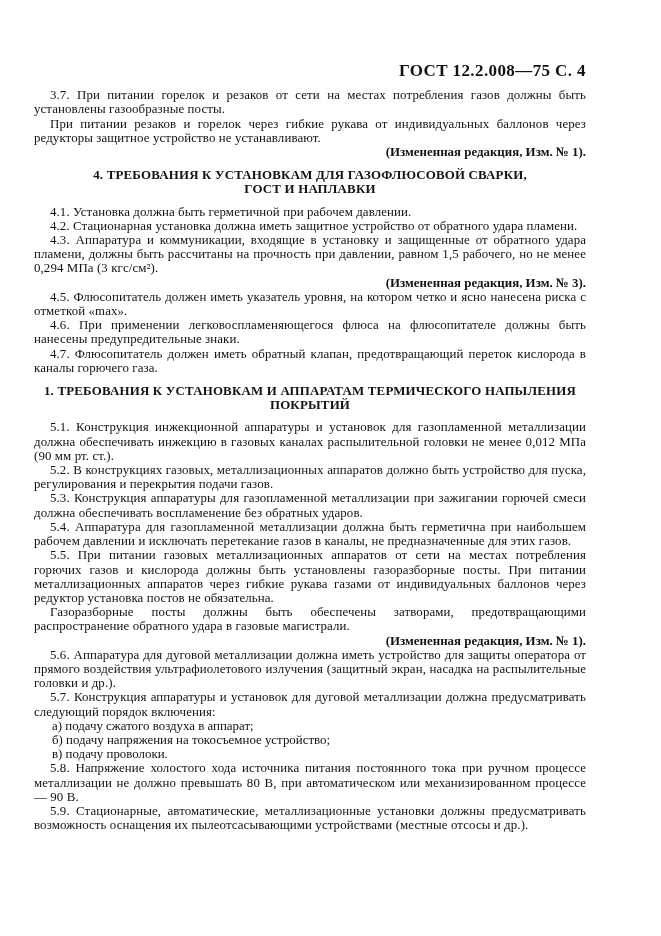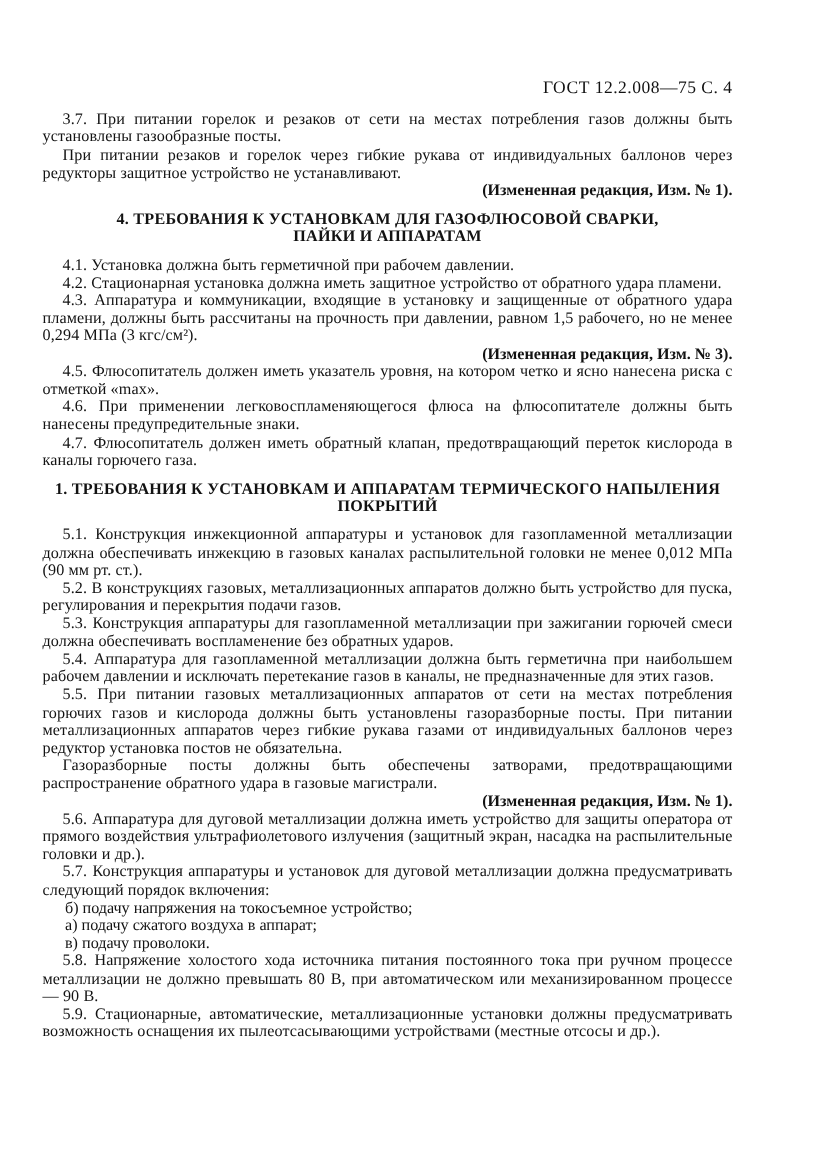--- a/index.html
+++ b/index.html
@@ -18,24 +18,24 @@
   }
   .page {
     box-sizing: border-box;
     width: 661px;
     height: 936px;
     padding: 64px 75px 0 34px;
     background: #ffffff;
   }
   .running-header {
     text-align: right;
-    font-weight: normal;
+    font-weight: bold;
     letter-spacing: 0.4px;
     margin: 0 0 10px 0;
-    font-size: 14px;
+    font-size: 17px;
   }
   .para {
     margin: 0;
     text-indent: 16px;
     text-align: justify;
     letter-spacing: 0.1px;
   }
   .amendment {
     margin: 0;
     text-indent: 16px;
@@ -63,21 +63,21 @@
 <div class="page">
 
   <div class="running-header">ГОСТ 12.2.008—75 С. 4</div>
 
   <p class="para">3.7. При питании горелок и резаков от сети на местах потребления газов должны быть установлены газообразные посты.</p>
   <p class="para">При питании резаков и горелок через гибкие рукава от индивидуальных баллонов через редукторы защитное устройство не устанавливают.</p>
   <p class="amendment">(Измененная редакция, Изм. № 1).</p>
 
   <div class="section-title">
     <div class="title-line">4. ТРЕБОВАНИЯ К УСТАНОВКАМ ДЛЯ ГАЗОФЛЮСОВОЙ СВАРКИ,</div>
-    <div class="title-line">ПАЙКИ И АППАРАТАМ</div>
+    <div class="title-line">ГОСТ И НАПЛАВКИ</div>
   </div>
 
   <p class="para">4.1. Установка должна быть герметичной при рабочем давлении.</p>
   <p class="para">4.2. Стационарная установка должна иметь защитное устройство от обратного удара пламени.</p>
   <p class="para">4.3. Аппаратура и коммуникации, входящие в установку и защищенные от обратного удара пламени, должны быть рассчитаны на прочность при давлении, равном 1,5 рабочего, но не менее 0,294 МПа (3 кгс/см²).</p>
   <p class="amendment">(Измененная редакция, Изм. № 3).</p>
   <p class="para">4.5. Флюсопитатель должен иметь указатель уровня, на котором четко и ясно нанесена риска с отметкой «max».</p>
   <p class="para">4.6. При применении легковоспламеняющегося флюса на флюсопитателе должны быть нанесены предупредительные знаки.</p>
   <p class="para">4.7. Флюсопитатель должен иметь обратный клапан, предотвращающий переток кислорода в каналы горючего газа.</p>
 
@@ -88,19 +88,19 @@
 
   <p class="para">5.1. Конструкция инжекционной аппаратуры и установок для газопламенной металлизации должна обеспечивать инжекцию в газовых каналах распылительной головки не менее 0,012 МПа (90 мм рт. ст.).</p>
   <p class="para">5.2. В конструкциях газовых, металлизационных аппаратов должно быть устройство для пуска, регулирования и перекрытия подачи газов.</p>
   <p class="para">5.3. Конструкция аппаратуры для газопламенной металлизации при зажигании горючей смеси должна обеспечивать воспламенение без обратных ударов.</p>
   <p class="para">5.4. Аппаратура для газопламенной металлизации должна быть герметична при наибольшем рабочем давлении и исключать перетекание газов в каналы, не предназначенные для этих газов.</p>
   <p class="para">5.5. При питании газовых металлизационных аппаратов от сети на местах потребления горючих газов и кислорода должны быть установлены газоразборные посты. При питании металлизационных аппаратов через гибкие рукава газами от индивидуальных баллонов через редуктор установка постов не обязательна.</p>
   <p class="para">Газоразборные посты должны быть обеспечены затворами, предотвращающими распространение обратного удара в газовые магистрали.</p>
   <p class="amendment">(Измененная редакция, Изм. № 1).</p>
   <p class="para">5.6. Аппаратура для дуговой металлизации должна иметь устройство для защиты оператора от прямого воздействия ультрафиолетового излучения (защитный экран, насадка на распылительные головки и др.).</p>
   <p class="para">5.7. Конструкция аппаратуры и установок для дуговой металлизации должна предусматривать следующий порядок включения:</p>
+  <p class="list-item">а) подачу сжатого воздуха в аппарат;</p>
   <p class="list-item">б) подачу напряжения на токосъемное устройство;</p>
-  <p class="list-item">а) подачу сжатого воздуха в аппарат;</p>
   <p class="list-item">в) подачу проволоки.</p>
   <p class="para">5.8. Напряжение холостого хода источника питания постоянного тока при ручном процессе металлизации не должно превышать 80 В, при автоматическом или механизированном процессе — 90 В.</p>
   <p class="para">5.9. Стационарные, автоматические, металлизационные установки должны предусматривать возможность оснащения их пылеотсасывающими устройствами (местные отсосы и др.).</p>
 
 </div>
 
 </body></html>

